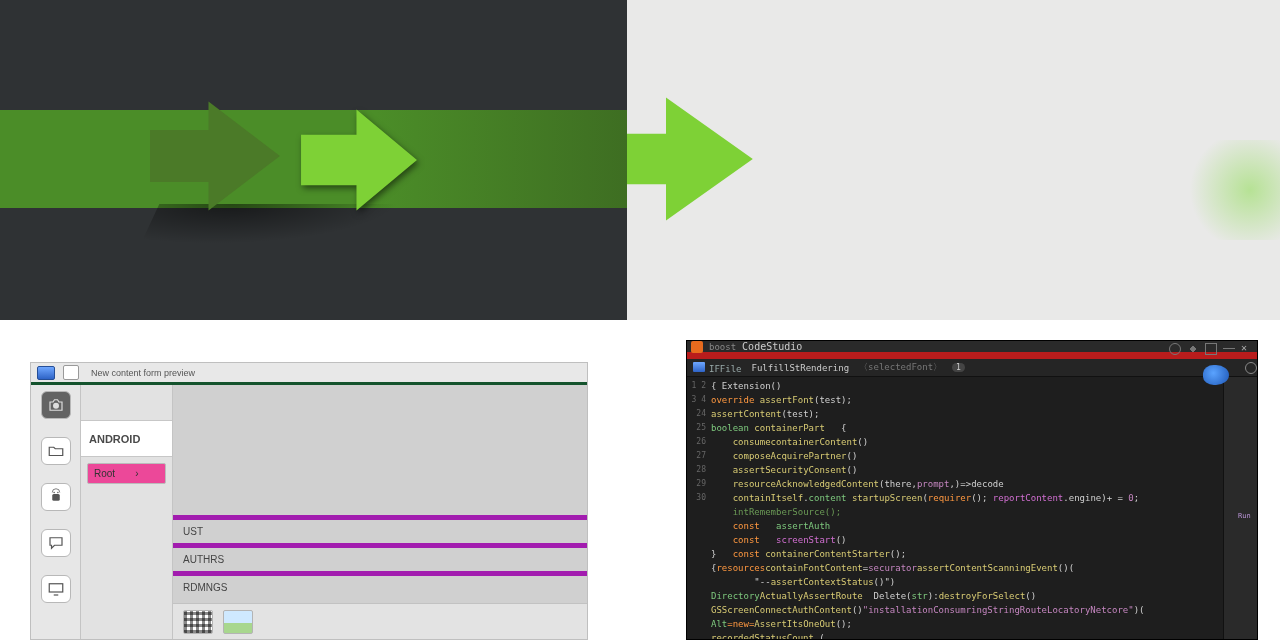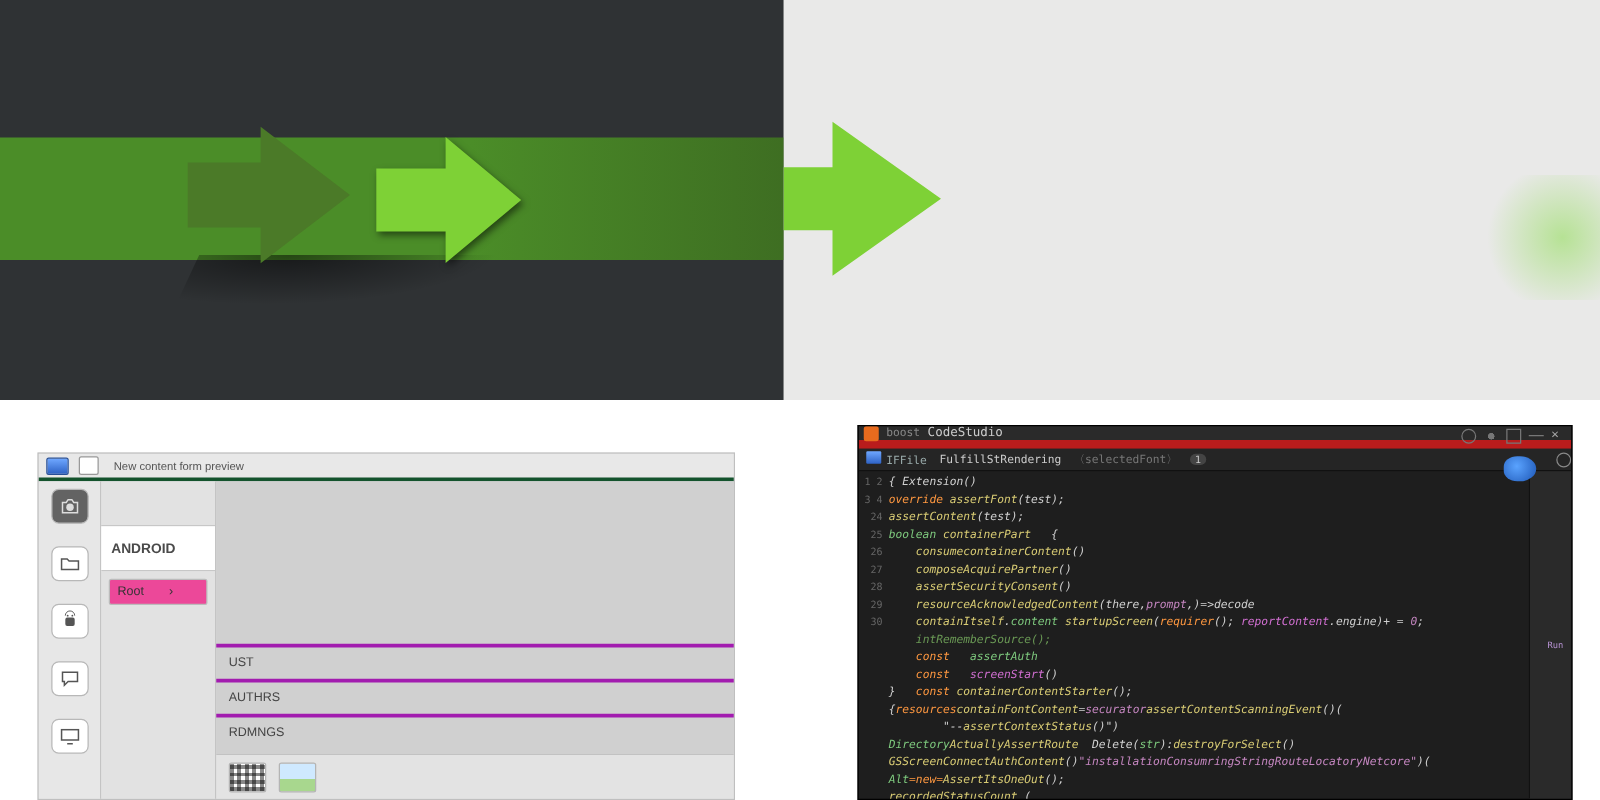--- a/index.html
+++ b/index.html
@@ -34,36 +34,36 @@
   .b-rail { width:50px; background:#e7e7e7; border-right:1px solid #c4c4c4; display:flex; flex-direction:column; align-items:center; padding-top:6px; gap:18px;}
   .rail-ico { width:30px; height:28px; border:1px solid #b8b8b8; border-radius:6px; background:#fff; display:flex; align-items:center; justify-content:center;}
   .rail-ico.dark { background:#636363; color:#ddd; }
   .rail-ico svg { width:18px; height:18px; }
   .b-mid { width:92px; background:#e2e2e2; border-right:1px solid #c4c4c4; display:flex; flex-direction:column;}
   .mid-row { height:36px; border-bottom:1px solid #c7c7c7; display:flex; align-items:center; padding-left:8px; font-size:11px; color:#4a4a4a;}
   .mid-row.sel { background:#fff; font-weight:600; }
   .mid-tiny { margin:6px; padding:4px 6px; border:1px solid #bbb; background:#ec4899; font-size:10px; border-radius:2px; display:inline-flex; align-items:flex-end; gap:20px;}
   .b-canvas { flex:1; background:#d0d0d0; position:relative; }
   .list-area { position:absolute; left:0; top:130px; width:100%; }
-  .list-item { height:28px; border-top:3px solid #a21caf; display:flex; align-items:center; padding-left:10px; font-size:10px; color:#444;}
+  .list-item { height:28px; border-top:5px solid #a21caf; display:flex; align-items:center; padding-left:10px; font-size:10px; color:#444;}
   .thumbs { position:absolute; left:0; bottom:0; width:100%; height:36px; border-top:1px solid #c2c2c2; background:#e3e3e3; display:flex; align-items:center; gap:10px; padding-left:10px;}
   .thumb { width:30px; height:24px; border:1px solid #b4b4b4; background:#fff; border-radius:2px;}
   .thumb.pic { background:linear-gradient(180deg,#cfe9ff 55%,#a8d78e 55%); }
 
   
   .ide { position:absolute; left:686px; top:20px; width:572px; height:300px; background:#1e1e1e;
     border:1px solid #000; font-family:Consolas,monospace; font-size:9px; color:#ccc; overflow:hidden;}
   .ide-titlebar { height:18px; background:#2a2a2a; display:flex; align-items:center; gap:6px; padding-left:4px; border-bottom:7px solid #b91c1c;}
   .ide-titlebar .appicon { width:12px; height:12px; background:#e86b1e; border-radius:2px;}
   .ide-titlebar .ttl { color:#ccc; font-size:10px; }
   .ide-tabs { height:18px; background:#252525; display:flex; align-items:center; gap:10px; padding-left:6px; border-bottom:1px solid #111; color:#9aa;}
   .ide-tabs .fileicon { width:12px; height:10px; background:linear-gradient(180deg,#6fa7ff,#2e63c6); border-radius:1px; display:inline-block; margin-right:4px;}
   .ide-body { display:flex; height:calc(100% - 36px); }
   .gutter { width:22px; text-align:right; padding:2px 3px 0 0; color:#666; line-height:14px; font-size:8px;}
-  .code { flex:1; padding:2px 4px 16px 2px; line-height:14px; white-space:pre;font-style:italic; }
+  .code { flex:1; padding:2px 4px 16px 2px; line-height:14px; white-space:pre; }
   .ide-right { width:34px; background:#2a2a2a; border-left:1px solid #111; display:flex; align-items:center; padding-top:16px; gap:14px;}
   .ide-right .ri { width:18px; height:16px; border-radius:3px; background:#444; }
   .ide-right .ri.hl { background:#b84fc9; }
   .ide-right .lbl { font-size:7px; color:#b893d4; }
   .ide-top-icons { position:absolute; right:4px; top:2px; display:flex; gap:6px; }
   .ide-top-icons span { width:12px; height:12px; display:inline-block; }
   .avatar { position:absolute; right:28px; top:24px; width:26px; height:20px; background:radial-gradient(circle at 40% 40%,#5aa3ff,#1d56b5); border-radius:50% 60% 60% 50%; }
 
   
   .kw { color:#ff9840; }

